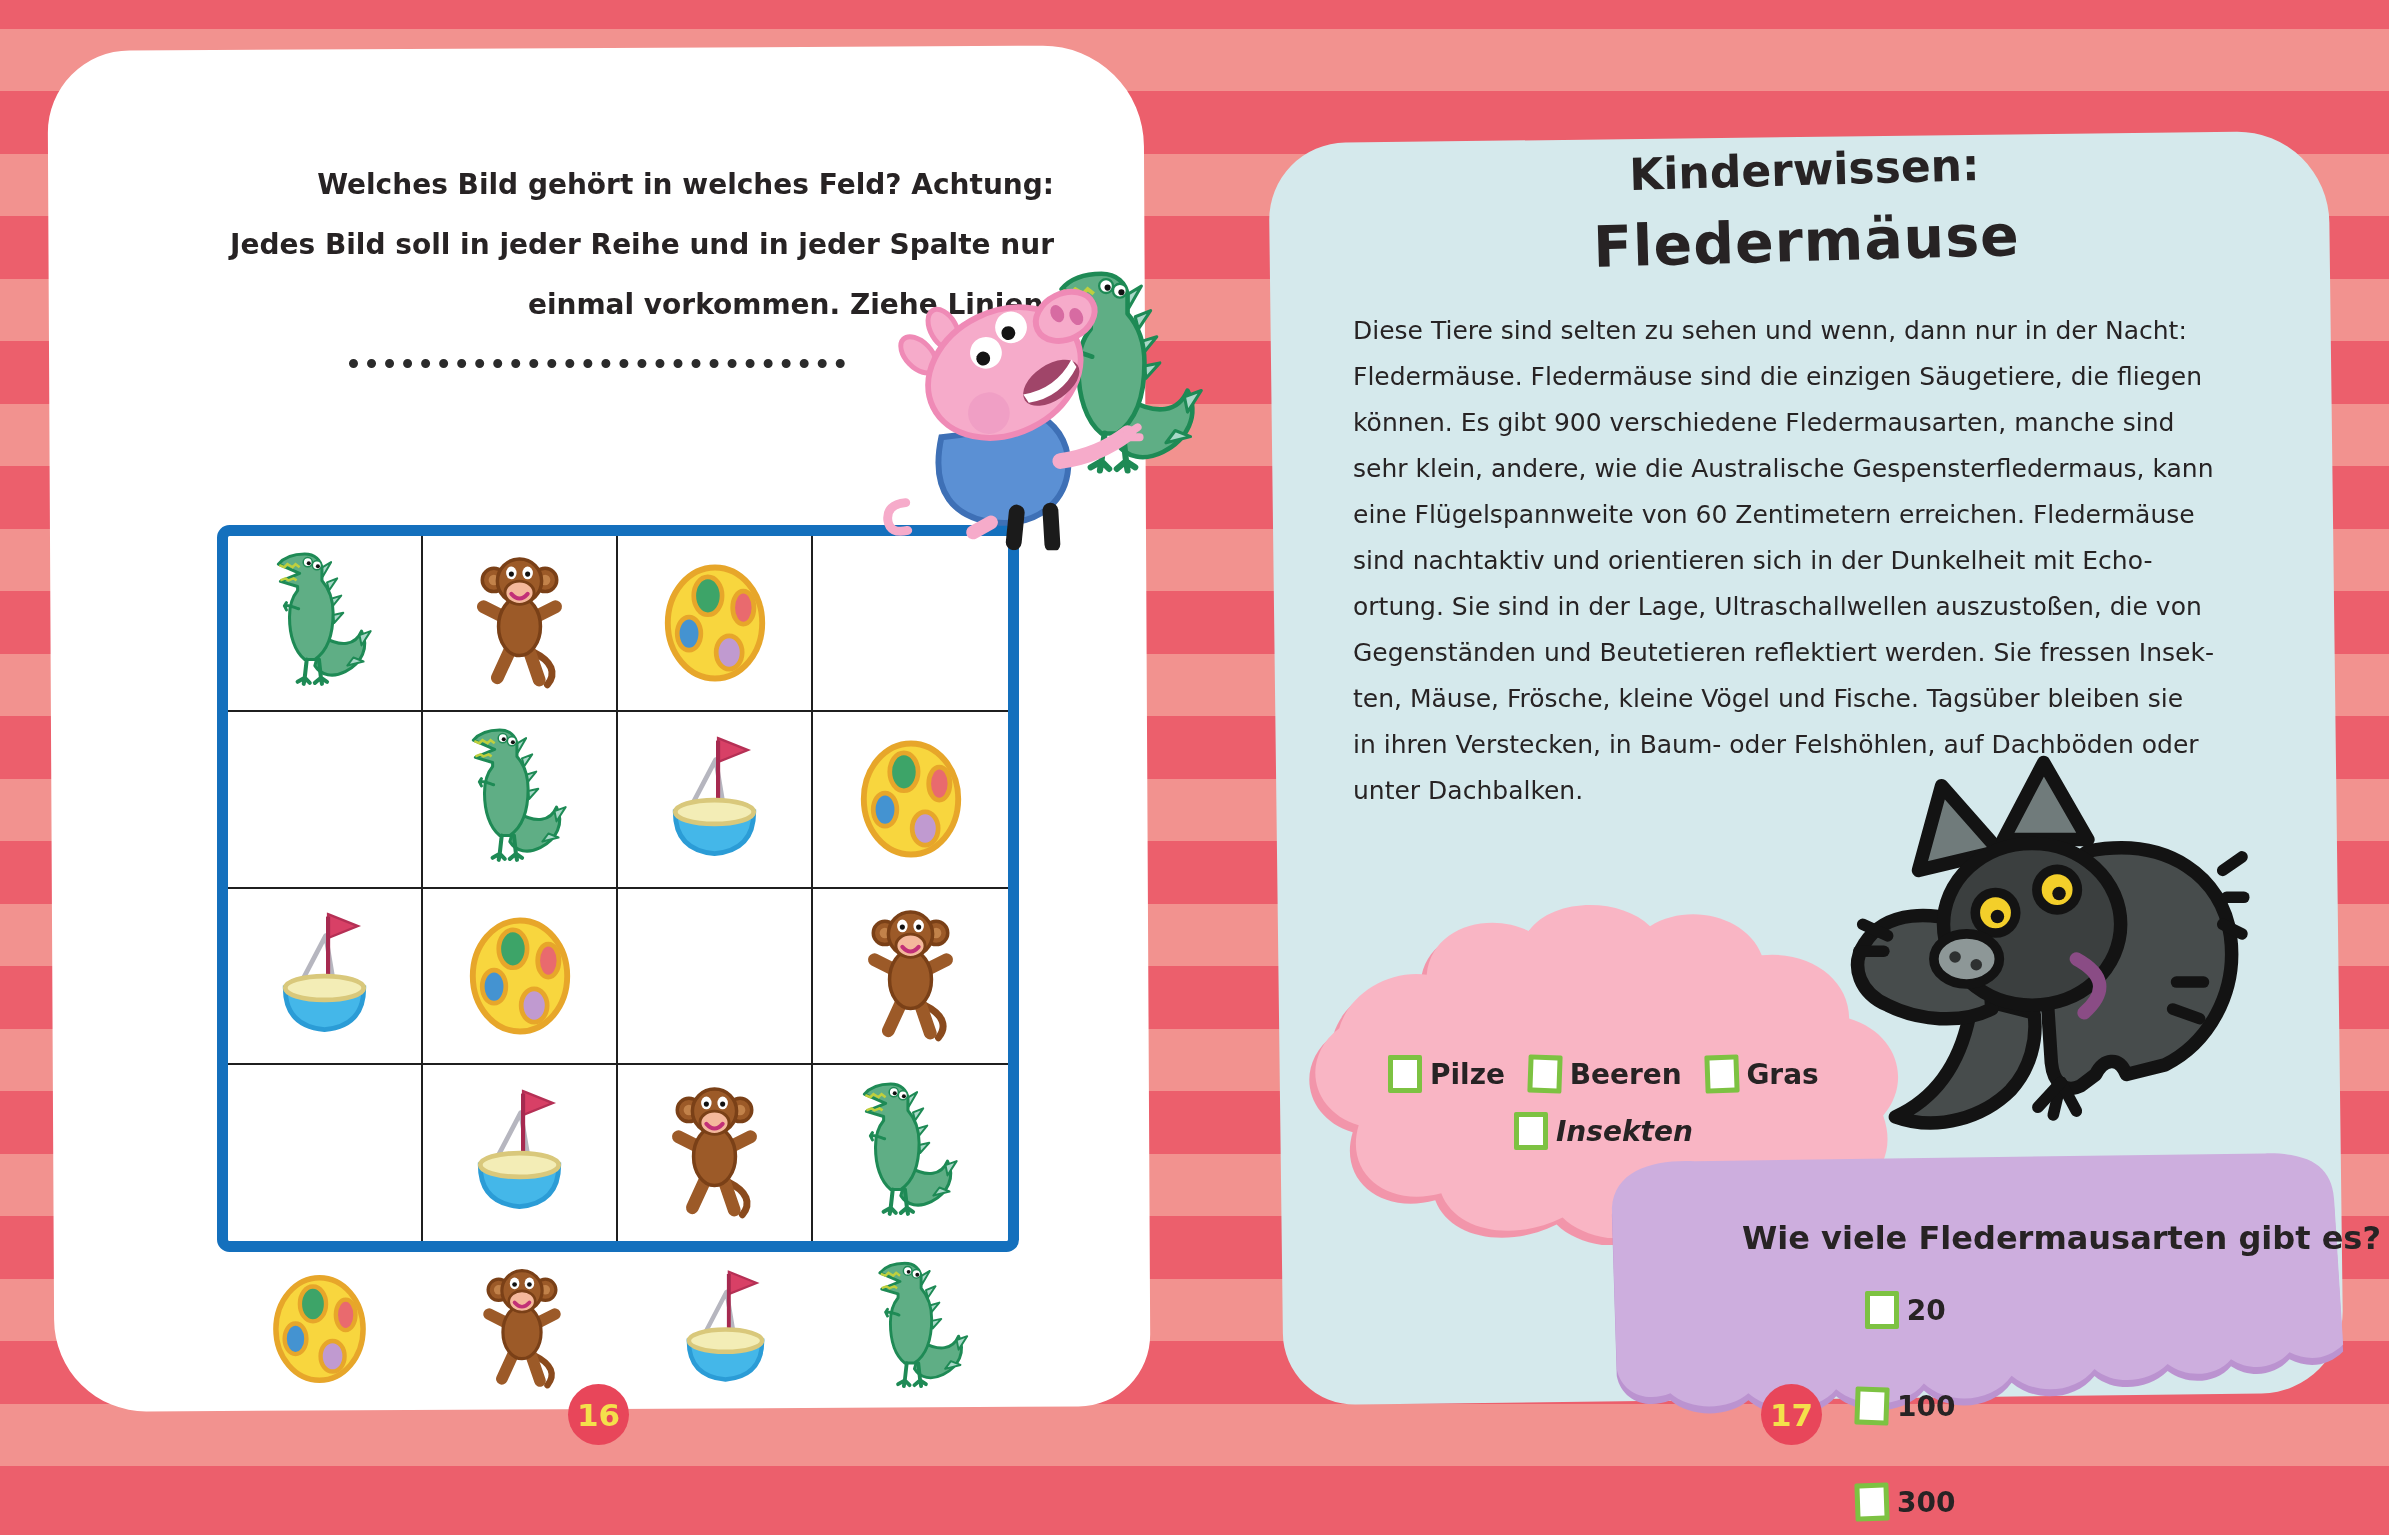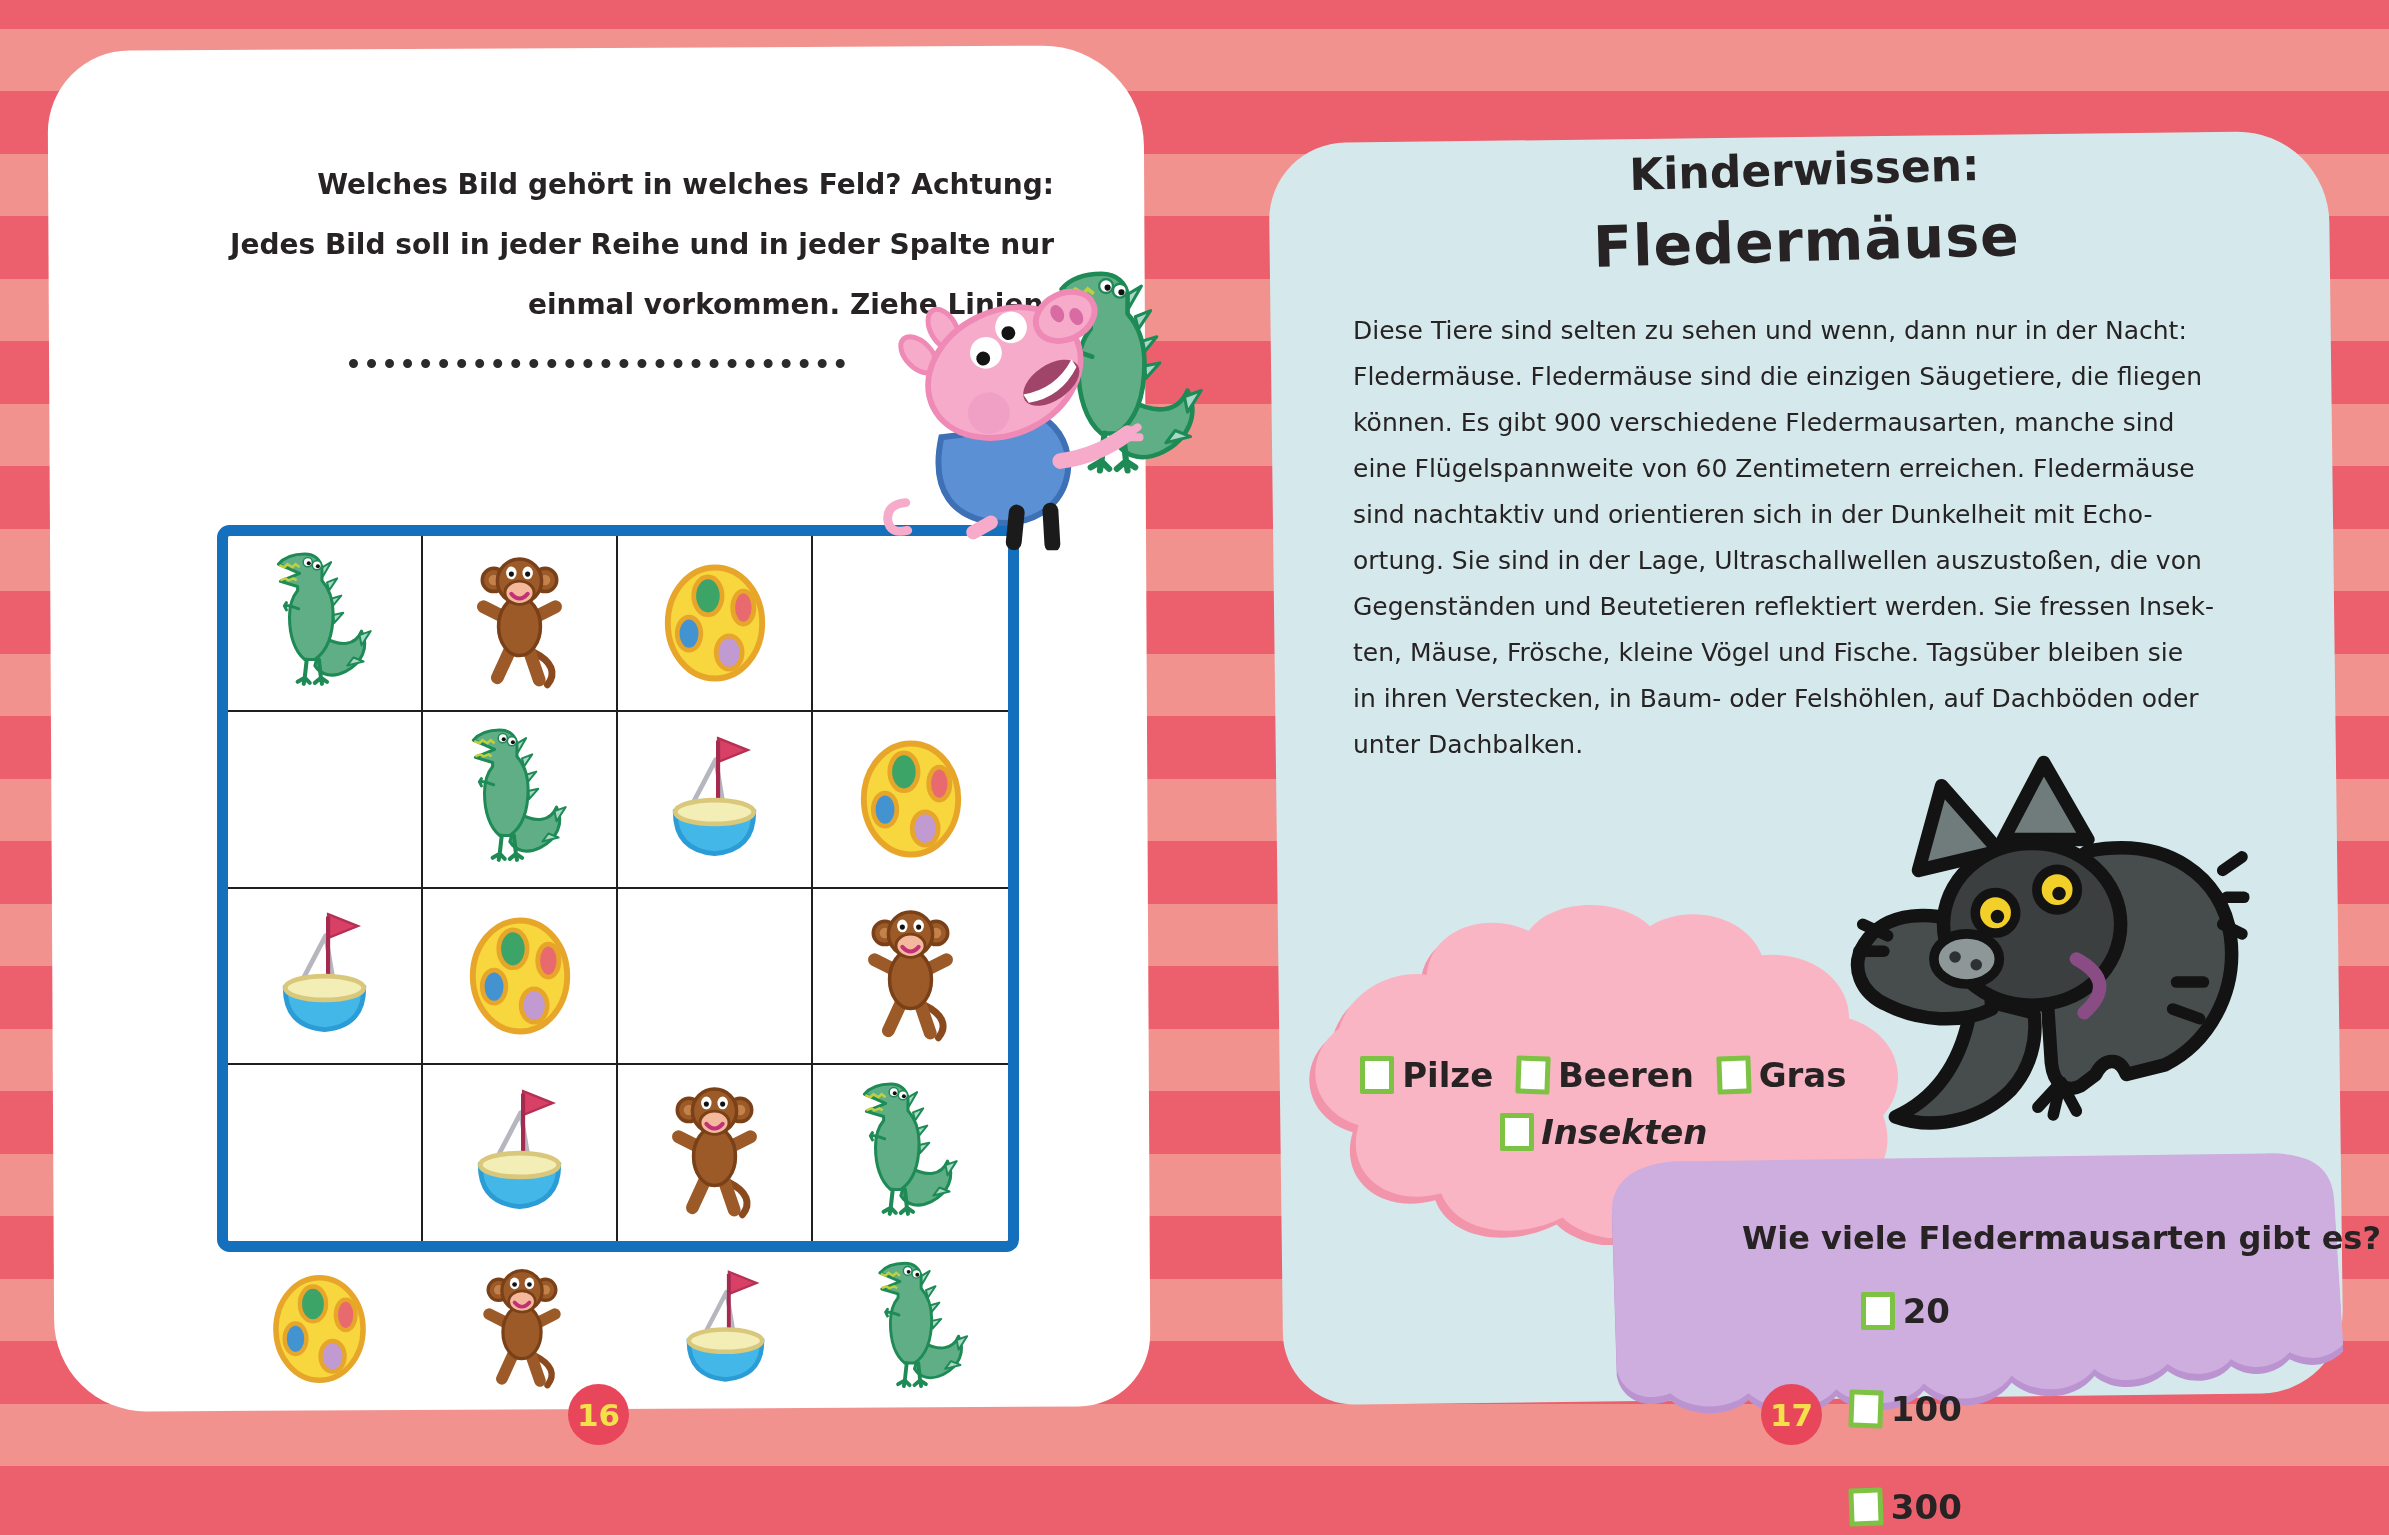--- a/index.html
+++ b/index.html
@@ -39,21 +39,21 @@
   .cloud-q{position:absolute;left:1329px;top:961px;width:539px;text-align:center;
     font-size:30px;font-weight:600;line-height:44px;}
   .opt-row{position:absolute;display:flex;align-items:center;justify-content:center;}
   .cloud-row1{left:1329px;top:1055px;width:549px;gap:23px;}
   .cloud-row2{left:1329px;top:1112px;width:549px;gap:0;font-style:italic;}
   .opt{display:flex;align-items:center;gap:7.7px;}
   .cb{width:24px;height:28px;background:#ffffff;border:5.3px solid #7dc242;border-radius:1.9px;
     display:inline-block;}
   .opt:nth-child(2) .cb{transform:rotate(2deg);}
   .opt:nth-child(3) .cb{transform:rotate(-2deg);}
-  .opt .lbl{font-size:34px;font-weight:600;}
+  .opt .lbl{font-size:28px;font-weight:600;}
   
   .blob-svg{position:absolute;left:1568px;top:1144px;}
   .species-q{position:absolute;left:1706px;top:1219px;width:713px;font-size:32px;font-weight:600;
     white-space:nowrap;margin-left:36px;}
   .species-row{left:1554px;top:1291px;width:703px;justify-content:flex-start;gap:58px;flex-direction:column;}
   
   .bat{position:absolute;left:1845px;top:751px;}
   .george{position:absolute;left:872px;top:262px;z-index:6;}
   
   .page-circle{position:absolute;top:1384px;width:61px;height:61px;border-radius:50%;
@@ -300,20 +300,21 @@
 
   <div class="rp-title">
     <div class="t1">Kinderwissen:</div>
     <div class="t2">Fledermäuse</div>
   </div>
 
   <div class="rp-body">
     <div>Diese Tiere sind selten zu sehen und wenn, dann nur in der Nacht:</div>
     <div>Fledermäuse. Fledermäuse sind die einzigen Säugetiere, die fliegen</div>
     <div>können. Es gibt 900 verschiedene Fledermausarten, manche sind</div>
+    <div>sehr klein, andere, wie die Australische Gespensterfledermaus, kann</div>
     <div>eine Flügelspannweite von 60 Zentimetern erreichen. Fledermäuse</div>
     <div>sind nachtaktiv und orientieren sich in der Dunkelheit mit Echo-</div>
     <div>ortung. Sie sind in der Lage, Ultraschallwellen auszustoßen, die von</div>
     <div>Gegenständen und Beutetieren reflektiert werden. Sie fressen Insek-</div>
     <div>ten, Mäuse, Frösche, kleine Vögel und Fische. Tagsüber bleiben sie</div>
     <div>in ihren Verstecken, in Baum- oder Felshöhlen, auf Dachböden oder</div>
     <div>unter Dachbalken.</div>
   </div>
 
   <svg class="cloud-svg shadow-cloud" width="641" height="342" viewBox="0 0 1320 700">

